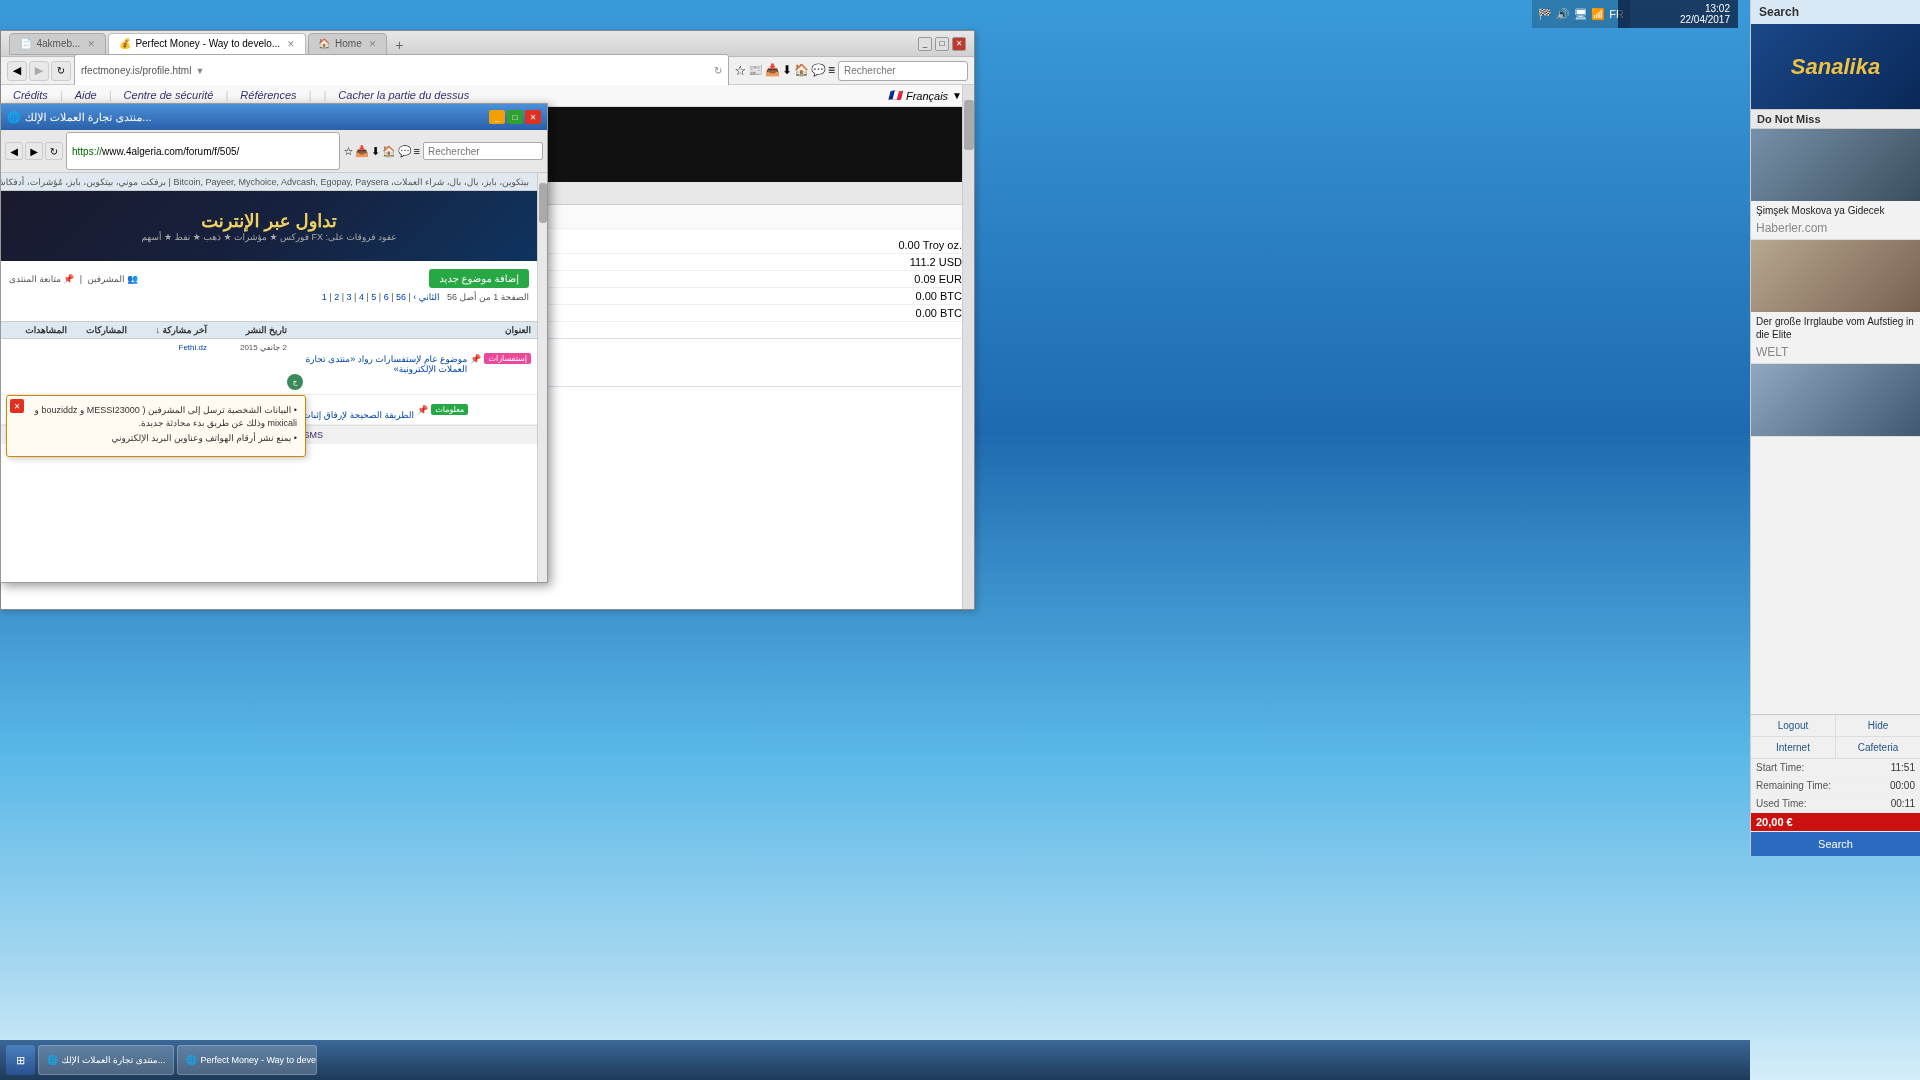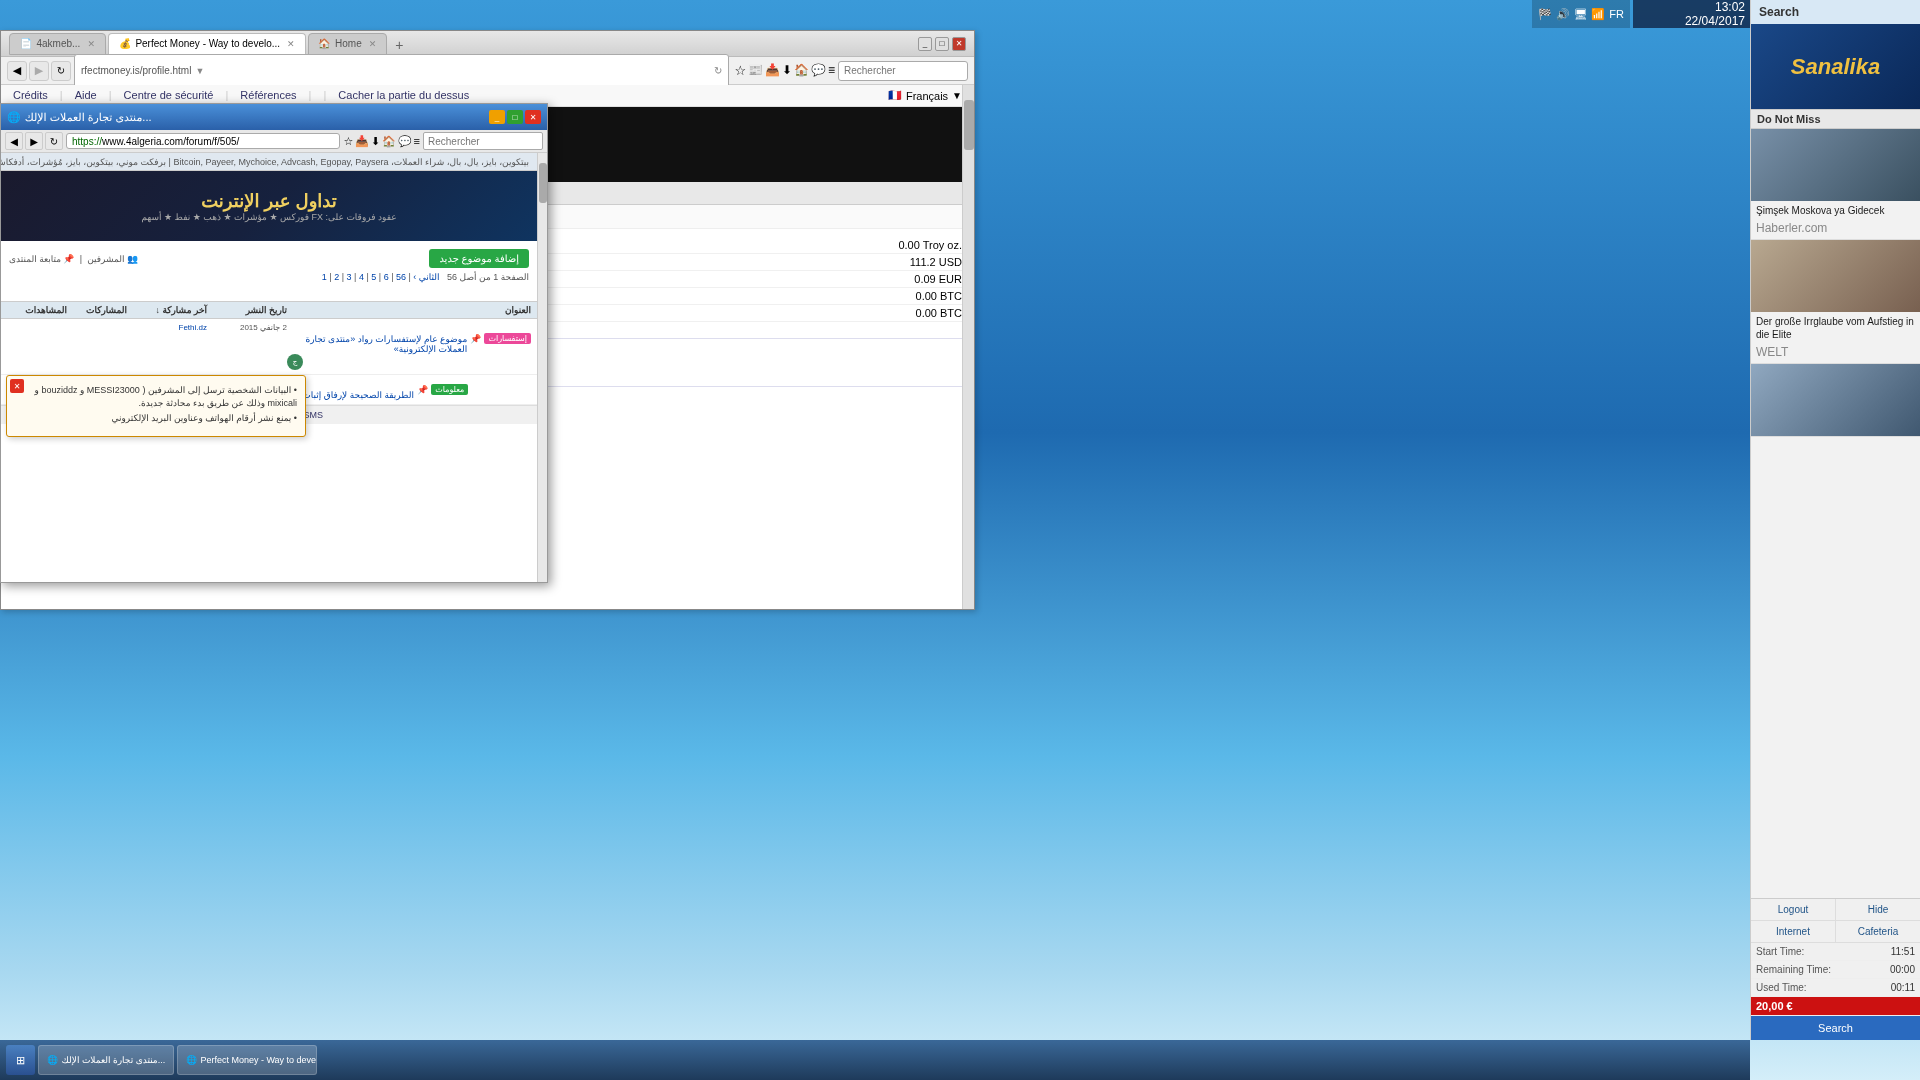--- a/index.html
+++ b/index.html
@@ -60,21 +60,21 @@
       display: flex;
       align-items: center;
       padding: 2px 4px;
       background: #e8e8e8;
       border-bottom: 1px solid #ccc;
       gap: 3px;
     }
 
     .forum-url {
       flex: 1;
-      height: 16px;
+      height: 38px;
       border: 1px solid #aaa;
       border-radius: 3px;
       padding: 0 5px;
       font-size: 10px;
       background: white;
       display: flex;
       align-items: center;
     }
 
     .forum-url .sec { color: #006600; }
@@ -292,20 +292,21 @@
     }
 
     
     .pm-nav {
       background: #f8f8f8;
       border-bottom: 1px solid #e0e0e0;
       padding: 4px 12px;
       display: flex;
       gap: 12px;
       font-size: 11px;
+      font-style: italic;
     }
 
     
     .pm-hero {
       background: #111;
       color: white;
       padding: 16px 20px;
       min-height: 75px;
     }
 
@@ -395,21 +396,21 @@
     .win7-task-btn.active {
       background: rgba(255,255,255,0.2);
     }
 
     
     .right-panel {
       position: absolute;
       top: 0;
       right: 0;
       width: 170px;
-      height: 1040px;
+      height: 856px;
       background: #f2f2f2;
       border-left: 1px solid #ccc;
       display: flex;
       flex-direction: column;
       overflow: hidden;
     }
 
     .rp-search-hdr {
       background: #d8e8f5;
       padding: 5px 8px;
@@ -539,31 +540,31 @@
       border: none;
       padding: 6px;
       font-size: 11px;
       cursor: pointer;
     }
 
     
     .sys-clock {
       position: absolute;
       top: 0;
-      right: 167px;
+      right: 182px;
       width: 120px;
       height: 28px;
       background: rgba(10,20,50,0.7);
       display: flex;
       flex-direction: column;
       align-items: flex-end;
       justify-content: center;
       padding-right: 8px;
       color: white;
-      font-size: 12px;
+      font-size: 10px;
     }
 
     .sys-icons {
       position: absolute;
       top: 0;
       right: 290px;
       height: 28px;
       display: flex;
       align-items: center;
       gap: 4px;

